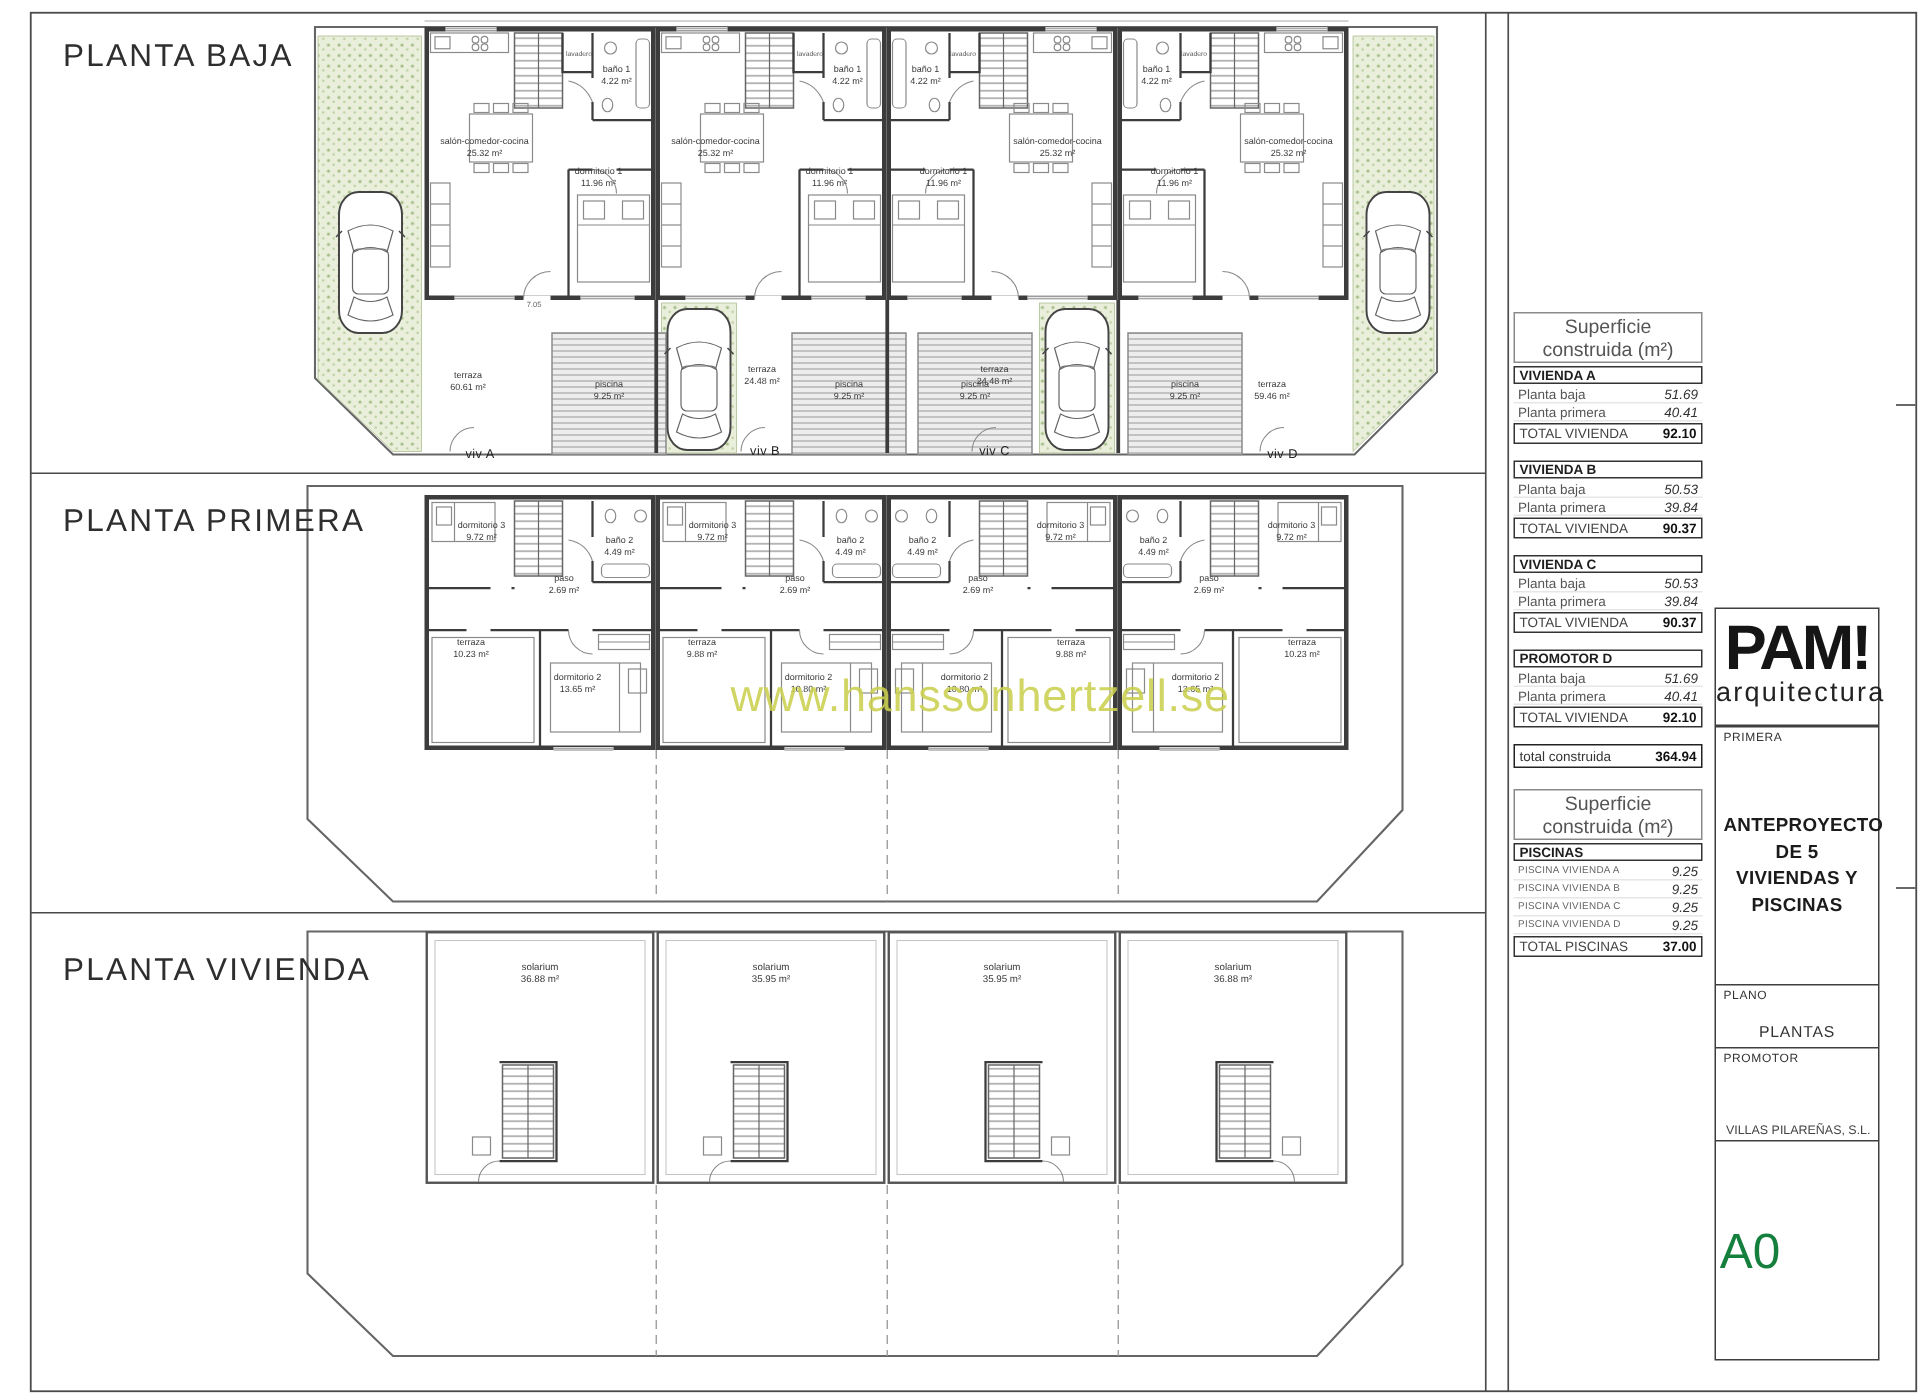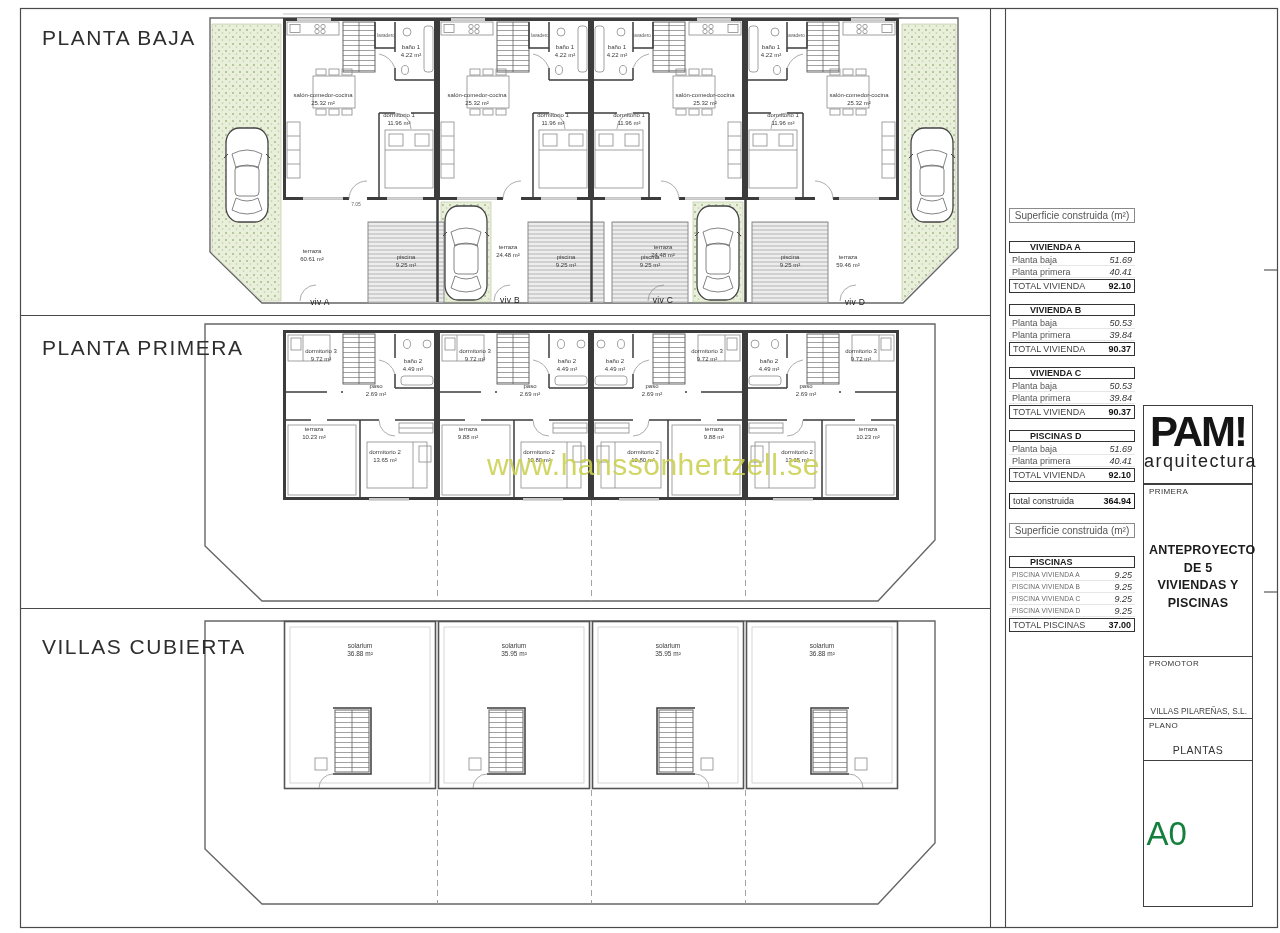--- a/index.html
+++ b/index.html
@@ -26,23 +26,23 @@
   .lbl .a{display:block;}
   .lbl.tiny{font-size:4.5px;color:#555;}
   .lbl.viv{font-size:8.5px;color:#222;letter-spacing:.3px;}
   .lbl.dim{font-size:5px;color:#666;}
   .lbl.sol{font-size:6.5px;}
 
   .watermark{position:absolute;left:487px;top:448px;font-size:30px;letter-spacing:.5px;
              color:rgba(201,207,79,.88);white-space:nowrap;font-weight:400;}
 
   .tables{position:absolute;left:1009px;top:208px;width:126px;font-size:9px;color:#444;}
-  .t-head{border:1px solid #8a8a8a;padding:1px 3px;text-align:center;color:#555;font-size:10px;margin-bottom:18px;}
+  .t-head{border:1px solid #8a8a8a;padding:1px 3px;text-align:center;color:#555;font-size:13px;margin-bottom:2px;}
   .t-viv{margin-bottom:11px;}
-  .t-name{border:1.3px solid #333;font-weight:700;color:#1d1d1d;padding:0 20px;margin-bottom:1px;}
+  .t-name{border:1.3px solid #333;font-weight:700;color:#1d1d1d;padding:0 3px;margin-bottom:1px;}
   .t-row{display:flex;justify-content:space-between;padding:1px 3px 0;border-bottom:1px solid #e6e6e6;color:#555;}
   .t-row .v{color:#333;font-style:italic;}
   .t-total{display:flex;justify-content:space-between;border:1.3px solid #333;padding:1px 3px;margin-top:1px;color:#444;}
   .t-total .v{font-weight:700;color:#111;}
   .t-grand{display:flex;justify-content:space-between;border:1.6px solid #222;padding:2px 3px;margin:4px 0 14px;color:#333;}
   .t-grand .v{font-weight:700;color:#111;}
   .pisc .t-row .pl{font-size:6.6px;letter-spacing:.2px;color:#666;padding-top:1px;}
 
   .tb{position:absolute;left:1143px;top:405px;width:110px;height:502px;border:1.3px solid #3f3f3f;
       background:#fff;display:flex;flex-direction:column;box-sizing:border-box;color:#333;}
@@ -234,21 +234,21 @@
       <line class="dash" x1="745.5" y1="790" x2="745.5" y2="904"></line>
       <use href="#uc" transform="translate(283,620)"></use>
       <use href="#uc" transform="translate(437,620)"></use>
       <use href="#uc" transform="translate(745,620) scale(-1,1)"></use>
       <use href="#uc" transform="translate(899,620) scale(-1,1)"></use>
     </g>
   </svg>
 
   <div class="sec-title" style="left:42px;top:26px">PLANTA BAJA</div>
   <div class="sec-title" style="left:42px;top:336px">PLANTA PRIMERA</div>
-  <div class="sec-title" style="left:42px;top:635px">VILLAS CUBIERTA</div>
+  <div class="sec-title" style="left:42px;top:635px">PLANTA VIVIENDA</div>
 
   <span class="lbl" style="left:323px;top:100px"><span>salón-comedor-cocina</span><span class="a">25.32 m²</span></span>
   <span class="lbl" style="left:477px;top:100px"><span>salón-comedor-cocina</span><span class="a">25.32 m²</span></span>
   <span class="lbl" style="left:705px;top:100px"><span>salón-comedor-cocina</span><span class="a">25.32 m²</span></span>
   <span class="lbl" style="left:859px;top:100px"><span>salón-comedor-cocina</span><span class="a">25.32 m²</span></span>
 
   <span class="lbl" style="left:411px;top:52px"><span>baño 1</span><span class="a">4.22 m²</span></span>
   <span class="lbl" style="left:565px;top:52px"><span>baño 1</span><span class="a">4.22 m²</span></span>
   <span class="lbl" style="left:617px;top:52px"><span>baño 1</span><span class="a">4.22 m²</span></span>
   <span class="lbl" style="left:771px;top:52px"><span>baño 1</span><span class="a">4.22 m²</span></span>
@@ -353,21 +353,21 @@
       <div class="t-row">
           <span>Planta primera</span>
           <span class="v">39.84</span>
         </div>
       <div class="t-total">
           <span>TOTAL VIVIENDA</span>
           <span class="v">90.37</span>
         </div>
     </div>
     <div class="t-viv">
-      <div class="t-name">PISCINAS D</div>
+      <div class="t-name">PROMOTOR D</div>
       <div class="t-row">
           <span>Planta baja</span>
           <span class="v">51.69</span>
         </div>
       <div class="t-row">
           <span>Planta primera</span>
           <span class="v">40.41</span>
         </div>
       <div class="t-total">
           <span>TOTAL VIVIENDA</span>
@@ -406,26 +406,26 @@
 
   <div class="tb">
     <div class="tb-logo">
       <div class="tb-logo-main">PAM!</div>
       <div class="tb-logo-sub">arquitectura</div>
     </div>
     <div class="tb-sec tb-proyecto">
       <div class="tb-label">PRIMERA</div>
       <div class="tb-proyecto-val">ANTEPROYECTO DE 5 VIVIENDAS Y PISCINAS</div>
     </div>
+    <div class="tb-sec tb-plano">
+      <div class="tb-label">PLANO</div>
+      <div class="tb-plano-val">PLANTAS</div>
+    </div>
     <div class="tb-sec tb-promotor">
       <div class="tb-label">PROMOTOR</div>
       <div class="tb-promotor-val">VILLAS PILAREÑAS, S.L.</div>
     </div>
-    <div class="tb-sec tb-plano">
-      <div class="tb-label">PLANO</div>
-      <div class="tb-plano-val">PLANTAS</div>
-    </div>
     <div class="tb-bottom">
       <div class="tb-a0">A0</div>
     </div>
   </div>
 
 </div>
 
 </body></html>

